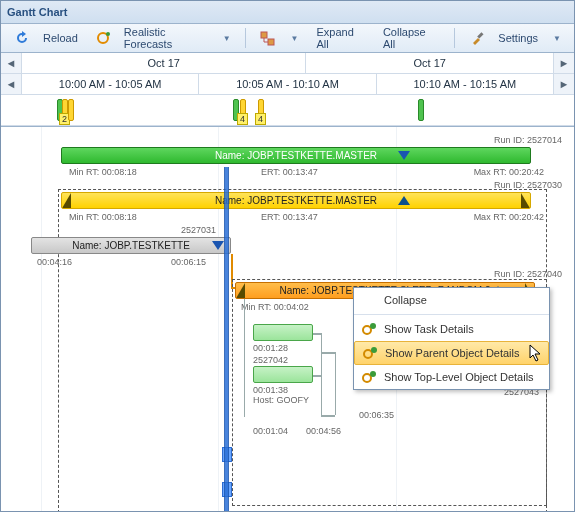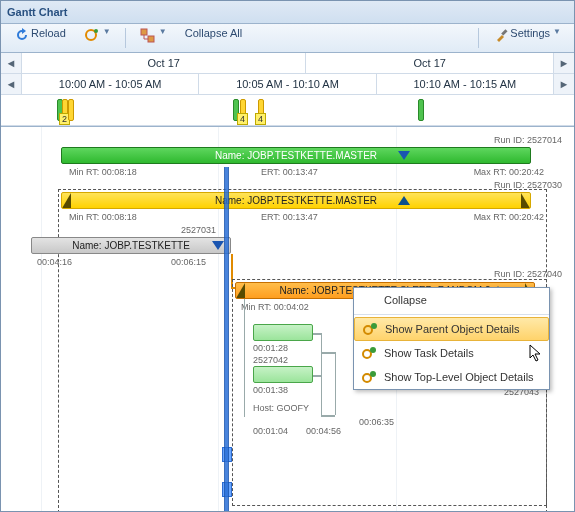--- a/index.html
+++ b/index.html
@@ -1,19 +1,19 @@
 <!DOCTYPE html>
 <html><head>
 <meta charset="utf-8">
 <style>
   html,body{margin:0;padding:0;font-family:Tahoma,Arial,sans-serif;font-size:11px;color:#333;background:#fff}
   .win{box-sizing:border-box;width:575px;height:512px;border:1px solid #7a93b0;background:#14532d;position:relative;overflow:hidden}
   .titlebar{height:22px;line-height:22px;padding:0 6px;background:linear-gradient(#dfe9f5,#cfdff0);border-bottom:1px solid #9cb3cc;color:#285080;font-weight:bold}
   .toolbar{height:28px;display:flex;align-items:center;gap:4px;padding:0 6px;border-bottom:1px solid #9cb3cc;background:linear-gradient(#f3f7fc,#e0ebf6)}
-  .tb-btn{height:22px;display:flex;align-items:flex-start;gap:1px;padding:0 6px;border:1px solid transparent;border-radius:3px;color:#2d4a70;cursor:pointer}
+  .tb-btn{height:22px;display:flex;align-items:center;gap:13px;padding:0 6px;border:1px solid transparent;border-radius:3px;color:#2d4a70;cursor:pointer}
   .tb-spacer{flex:1}
   .tb-ico{display:inline-flex;width:16px;height:16px;align-items:center;justify-content:center}
   .chev{font-size:8px;color:#5a7aa0;margin-left:2px}
   .tb-sep{width:1px;height:20px;background:#b6c8dd;margin:0 3px}
 
   .timeline{border-bottom:1px solid #9cb3cc;background:#fff}
   .tl-row{display:flex;align-items:stretch;height:20px;border-bottom:1px solid #d0dbe8}
   .tl-nav{width:20px;display:flex;align-items:center;justify-content:center;background:#eef3f9;color:#567;border-right:1px solid #d0dbe8;cursor:pointer}
   .tl-navR{border-left:1px solid #d0dbe8;border-right:none}
   .tl-cells{flex:1;display:flex}
@@ -73,33 +73,37 @@
       </span>
       <span>Reload</span>
     </div>
     <div class="tb-btn">
       <span class="tb-ico">
         <svg width="15" height="15">
             <circle cx="7" cy="7" r="5" fill="none" stroke="#e28b00" stroke-width="2"></circle>
             <circle cx="12" cy="3" r="2" fill="#3a9b3a"></circle>
           </svg>
       </span>
+      <span>Realistic Forecasts</span>
       <span class="chev">▼</span>
     </div>
     <div class="tb-sep"></div>
     <div class="tb-btn">
       <span class="tb-ico">
         <svg width="15" height="15">
             <rect x="1" y="1" width="6" height="6" fill="#d94" stroke="#b55"></rect>
             <rect x="8" y="8" width="6" height="6" fill="#d94" stroke="#b55"></rect>
             <path d="M4 7v4h4" fill="none" stroke="#b55"></path>
           </svg>
       </span>
       <span class="chev">▼</span>
     </div>
+    <div class="tb-btn">
+        <span>Expand All</span>
+      </div>
     <div class="tb-btn">
         <span>Collapse All</span>
       </div>
     <div class="tb-spacer"></div>
     <div class="tb-sep"></div>
     <div class="tb-btn">
       <span class="tb-ico">
         <svg width="15" height="15">
             <path d="M3 12l5-5 2 2-5 5z" fill="#c88b2a"></path>
             <rect x="9" y="1" width="3" height="6" fill="#777" transform="rotate(45 10 4)"></rect>
@@ -194,66 +198,66 @@
 
     <div class="meta" style="left:252px;top:196px">2527041</div>
     <div class="bar lgreen" style="left:252px;width:60px;top:197px"></div>
     <div class="meta" style="left:252px;top:216px">00:01:28</div>
 
     <div class="meta" style="left:252px;top:228px">2527042</div>
     <div class="bar lgreen" style="left:252px;width:60px;top:239px"></div>
     <div class="meta" style="left:252px;top:258px">00:01:38</div>
 
     <div class="meta" style="right:35px;top:260px">2527043</div>
-    <div class="meta" style="left:252px;top:276px">Host: GOOFY</div>
+    <div class="meta" style="left:252px;top:268px">Host: GOOFY</div>
     <div class="meta" style="left:252px;top:299px">00:01:04</div>
     <div class="meta" style="left:305px;top:299px">00:04:56</div>
-    <div class="meta" style="left:358px;top:290px">00:06:35</div>
+    <div class="meta" style="left:358px;top:283px">00:06:35</div>
 
     <div class="tree-v" style="left:320px;top:206px;height:82px"></div>
     <div class="linkh" style="left:312px;top:206px;width:8px;border-color:#9aa"></div>
     <div class="linkh" style="left:312px;top:248px;width:8px;border-color:#9aa"></div>
     <div class="linkh" style="left:320px;top:225px;width:14px;border-color:#9aa"></div>
     <div class="tree-v" style="left:334px;top:225px;height:63px"></div>
     <div class="linkh" style="left:320px;top:288px;width:14px;border-color:#9aa"></div>
 
     <div class="handle" style="left:221px;top:320px"></div>
     <div class="handle" style="left:221px;top:355px"></div>
 
     <div class="ctxmenu" style="left:352px;top:160px;width:195px">
       <div class="mi">
         <span class="mico"></span>
         <span>Collapse</span>
       </div>
       <div class="mi sep"></div>
+      <div class="mi">
+        <span class="mico">
+            <svg width="15" height="15">
+              <circle cx="5" cy="8" r="4" fill="none" stroke="#d38a00" stroke-width="2"></circle>
+              <circle cx="11" cy="4" r="3" fill="#3a9b3a"></circle>
+            </svg>
+          </span>
+        <span>Show Task Details</span>
+      </div>
       <div class="mi hl">
         <span class="mico">
             <svg width="15" height="15">
               <circle cx="5" cy="8" r="4" fill="none" stroke="#d38a00" stroke-width="2"></circle>
               <circle cx="11" cy="4" r="3" fill="#3a9b3a"></circle>
             </svg>
           </span>
         <span>Show Parent Object Details</span>
       </div>
       <div class="mi">
         <span class="mico">
             <svg width="15" height="15">
               <circle cx="5" cy="8" r="4" fill="none" stroke="#d38a00" stroke-width="2"></circle>
               <circle cx="11" cy="4" r="3" fill="#3a9b3a"></circle>
             </svg>
           </span>
-        <span>Show Task Details</span>
-      </div>
-      <div class="mi">
-        <span class="mico">
-            <svg width="15" height="15">
-              <circle cx="5" cy="8" r="4" fill="none" stroke="#d38a00" stroke-width="2"></circle>
-              <circle cx="11" cy="4" r="3" fill="#3a9b3a"></circle>
-            </svg>
-          </span>
         <span>Show Top-Level Object Details</span>
       </div>
     </div>
     <div class="cursor" style="left:528px;top:217px">
       <svg width="14" height="18">
           <path d="M1 1l0 13 3-3 3 6 2-1-3-6 5 0z" fill="#fff" stroke="#000"></path>
         </svg>
     </div>
   </div>
 </div>

